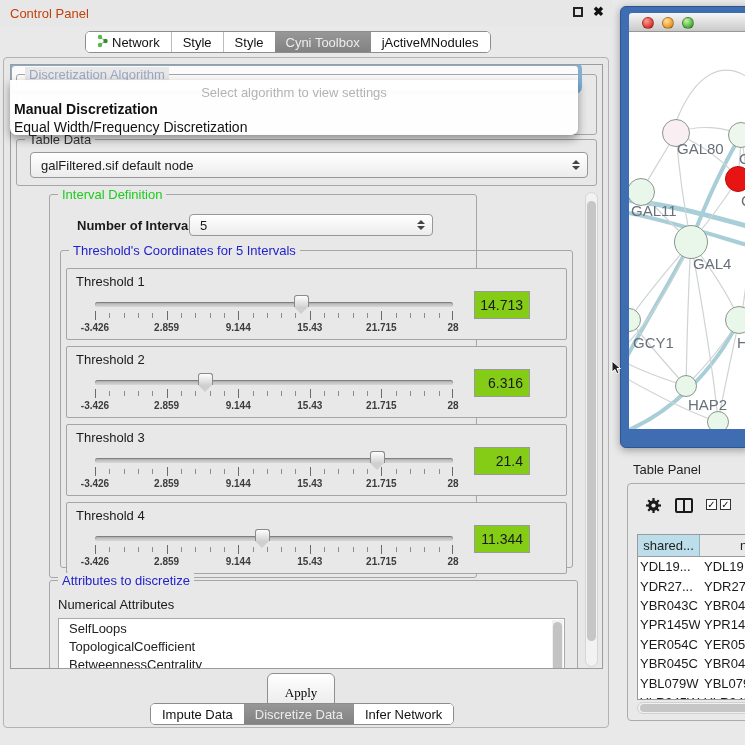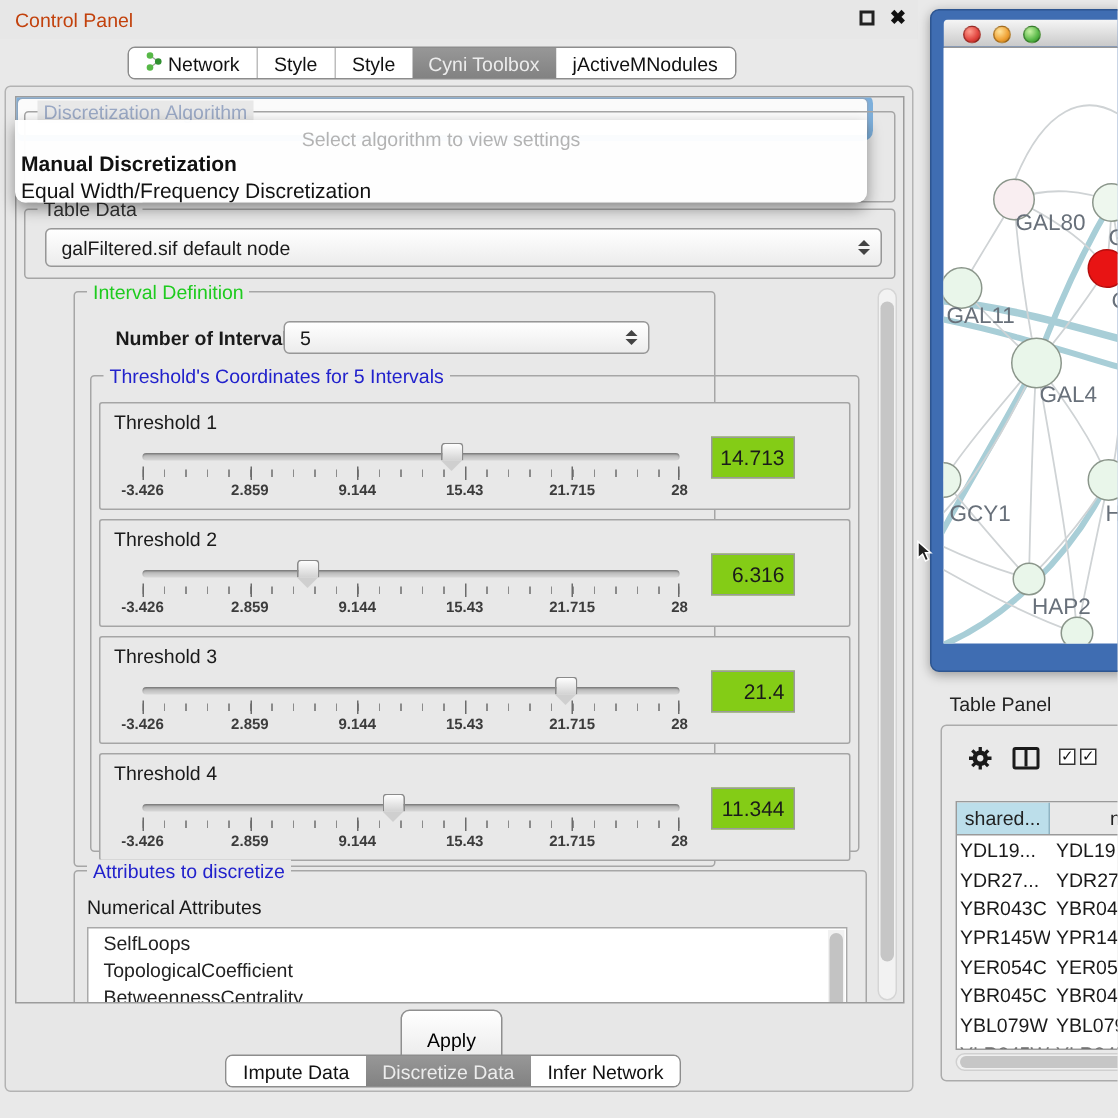--- a/index.html
+++ b/index.html
@@ -66,21 +66,21 @@
   #attr-group { left:38px; top:515px; width:529px; height:150px; }
   #attr-label { position:absolute; left:8px; top:16px; font-size:13px; font-weight:normal; }
   #attr-list { position:absolute; left:8px; top:37px; width:507px; height:100px; background:#fff; border:1px solid #a9a9a9; overflow:hidden; }
   .attr-item { font-size:13px; padding:2px 0 1px 10px; color:#222; }
   .list-vscroll { position:absolute; right:1px; top:1px; bottom:1px; width:11px; background:#f1f1f1; }
   .list-vscroll .thumbv { position:absolute; left:1px; right:1px; top:2px; height:72%; background:#c3c3c3; border-radius:5px; }
 
   #panel-vscroll { position:absolute; right:4px; top:127px; width:13px; height:475px; background:#f2f2f2; border:1px solid #d5d5d5; border-radius:7px; }
   #panel-vscroll .thumbv { position:absolute; left:1px; right:1px; top:8px; height:440px; background:#c6c6c6; border-radius:6px; }
 
-  #apply-btn { position:absolute; left:263px; top:615px; width:68px; height:40px; background:linear-gradient(#ffffff,#e7e7e7); border:1px solid #8f8f8f; border-radius:6px; font-size:13px; font-family:Liberation Sans, sans-serif; }
+  #apply-btn { position:absolute; left:263px; top:615px; width:68px; height:40px; background:linear-gradient(#ffffff,#e7e7e7); border:1px solid #8f8f8f; border-radius:6px; font-size:13px; font-family:Liberation Serif, serif; }
 
   
   #net-window { position:absolute; left:620px; top:6px; width:130px; height:442px; background:#3f6db2; border:1px solid #2d5590; border-radius:6px 0 0 6px; box-shadow:0 2px 8px rgba(0,0,0,.35); }
   #net-titlebar { position:absolute; left:8px; top:6px; right:-1px; height:19px; background:linear-gradient(#f6f6f6,#c9c9c9); border-bottom:1px solid #979797; border-radius:3px 0 0 0; }
   .light { position:absolute; top:4px; width:12px; height:12px; border-radius:50%; border:1px solid rgba(0,0,0,.25); }
   #light-red { left:13px; background:radial-gradient(circle at 35% 30%, #ff9d8e, #e0443e 60%, #a21d14); }
   #light-yellow { left:33px; background:radial-gradient(circle at 35% 30%, #ffe39a, #efa033 60%, #b06f10); }
   #light-green { left:53px; background:radial-gradient(circle at 35% 30%, #c8f3a4, #58b848 60%, #27801c); }
   #net-canvas { position:absolute; left:8px; top:25px; right:-1px; bottom:18px; background:#fff; overflow:hidden; }
   #edges { position:absolute; left:0; top:0; }

